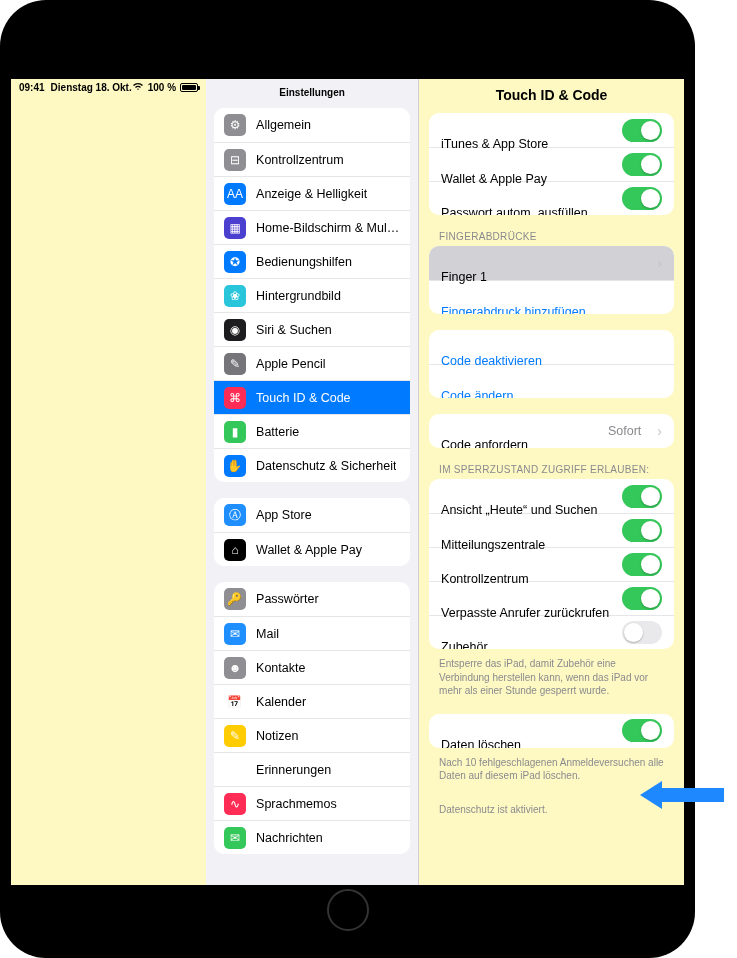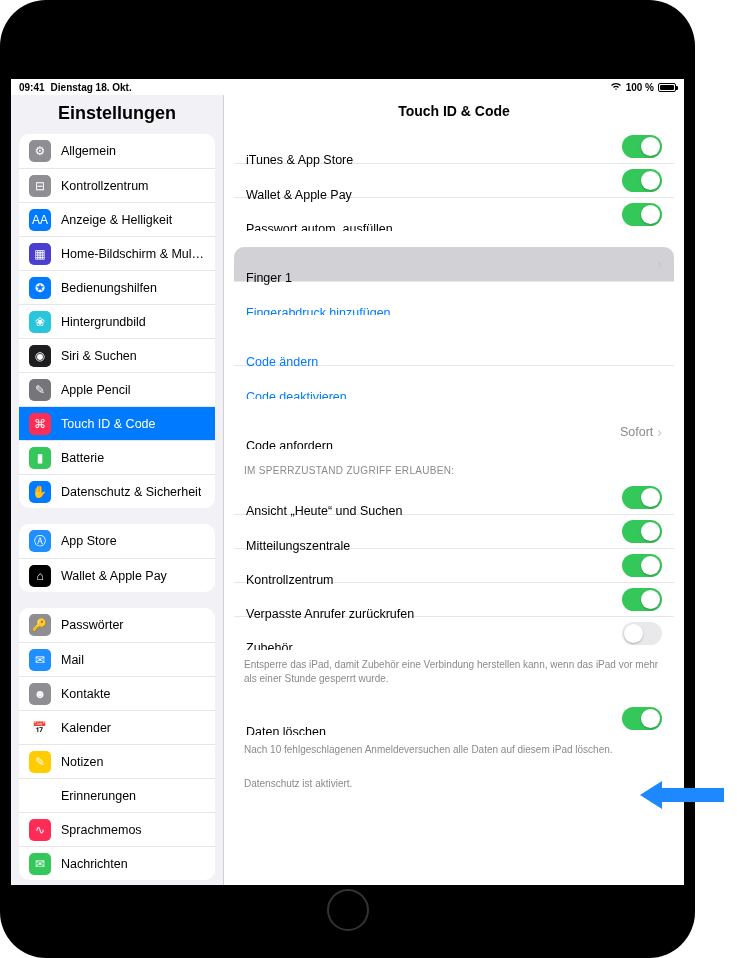--- a/index.html
+++ b/index.html
@@ -11,38 +11,38 @@
   }
   .ipad-inner {
     width: 100%; height: 100%; background: #000; border-radius: 38px;
     padding-top: 68px; padding-bottom: 62px; position: relative;
   }
   .home-button {
     position: absolute; bottom: 16px; left: 50%; transform: translateX(-50%);
     width: 42px; height: 42px; border-radius: 50%; border: 2px solid #333;
   }
   .screen {
-    width: 100%; height: 100%; background: #ffffff; display: flex; flex-direction: column;
+    width: 100%; height: 100%; background: #fef9c3; display: flex; flex-direction: row;
     position: relative; overflow: hidden;
   }
 
   .status-bar {
     height: 16px; display: flex; justify-content: space-between; align-items: center;
     padding: 0 8px; font-size: 10px; font-weight: 600; color: #000;
   }
   .status-left { display: flex; gap: 6px; }
   .status-right { display: flex; gap: 4px; align-items: center; }
 
   .content { flex: 1; display: flex; min-height: 0; }
 
   .sidebar {
     width: 213px; display: flex; flex-direction: column; border-right: 1px solid #d0d0d4;
     background: #f2f2f6;
   }
-  .sidebar-title { font-size: 18px; font-weight: 600; text-align: center; padding: 8px 0 10px; }
+  .sidebar-title { font-size: 10px; font-weight: 600; text-align: center; padding: 8px 0 10px; }
   .sidebar-scroll { overflow: hidden; flex: 1; }
   .sb-group {
     background: #fff; margin: 0 8px 16px 8px; border-radius: 10px; overflow: hidden;
   }
   .sb-item {
     display: flex; align-items: center; gap: 10px; height: 34px; padding: 0 10px;
     border-top: 1px solid #e6e6ea; font-size: 12.5px; color: #000;
   }
   .sb-item:first-child { border-top: none; }
   .sb-item.selected { background: #007aff; color: #fff; }
@@ -61,21 +61,21 @@
   .grp-footer { font-size: 10px; color: #8a8a8e; padding: 4px 10px 0 10px; line-height: 1.35; margin-top: -12px; margin-bottom: 16px; }
 
   .row {
     display: flex; align-items: center; justify-content: space-between;
     height: 34px; padding: 0 12px; border-top: 1px solid #e6e6ea; font-size: 12.5px;
   }
   .row:first-child { border-top: none; }
   .row.highlight { background: #d1d1d6; gap: 20px; }
   .row-label { color: #000; margin-top: 28px; }
   .row.link .row-label { color: #007aff; }
-  .row-value { color: #8a8a8e; display: flex; align-items: center; gap: 4px; }
+  .row-value { color: #8a8a8e; display: flex; align-items: center; gap: 16px; }
 
   .toggle {
     width: 40px; height: 23px; border-radius: 12px; position: relative;
   }
   .toggle.on { background: #34c759; }
   .toggle.off { background: #e9e9eb; }
   .toggle::after {
     content: ""; position: absolute; top: 2px; width: 19px; height: 19px;
     border-radius: 50%; background: #fff; box-shadow: 0 1px 2px rgba(0,0,0,0.25);
   }
@@ -229,36 +229,37 @@
                 <div class="row">
                   <span class="row-label">Wallet &amp; Apple Pay</span>
                   <span class="toggle on"></span>
                 </div>
                 <div class="row">
                   <span class="row-label">Passwort autom. ausfüllen</span>
                   <span class="toggle on"></span>
                 </div>
               </div>
 
+            <div class="grp-header">FINGERABDRÜCKE</div>
             <div class="group" id="grp-fingers">
                 <div class="row highlight">
                   <span class="row-label">Finger 1</span>
                   <span class="chev">›</span>
                 </div>
                 <div class="row link">
                   <span class="row-label">Fingerabdruck hinzufügen ...</span>
                 </div>
               </div>
 
             <div class="group" id="grp-code">
                 <div class="row link">
+                  <span class="row-label">Code deaktivieren</span>
+                </div>
+                <div class="row link">
                   <span class="row-label">Code ändern</span>
-                </div>
-                <div class="row link">
-                  <span class="row-label">Code deaktivieren</span>
                 </div>
               </div>
 
             <div class="group">
               <div class="row">
                 <span class="row-label">Code anfordern</span>
                 <span class="row-value">
                   <span>Sofort</span>
                   <span class="chev">›</span>
                 </span>

